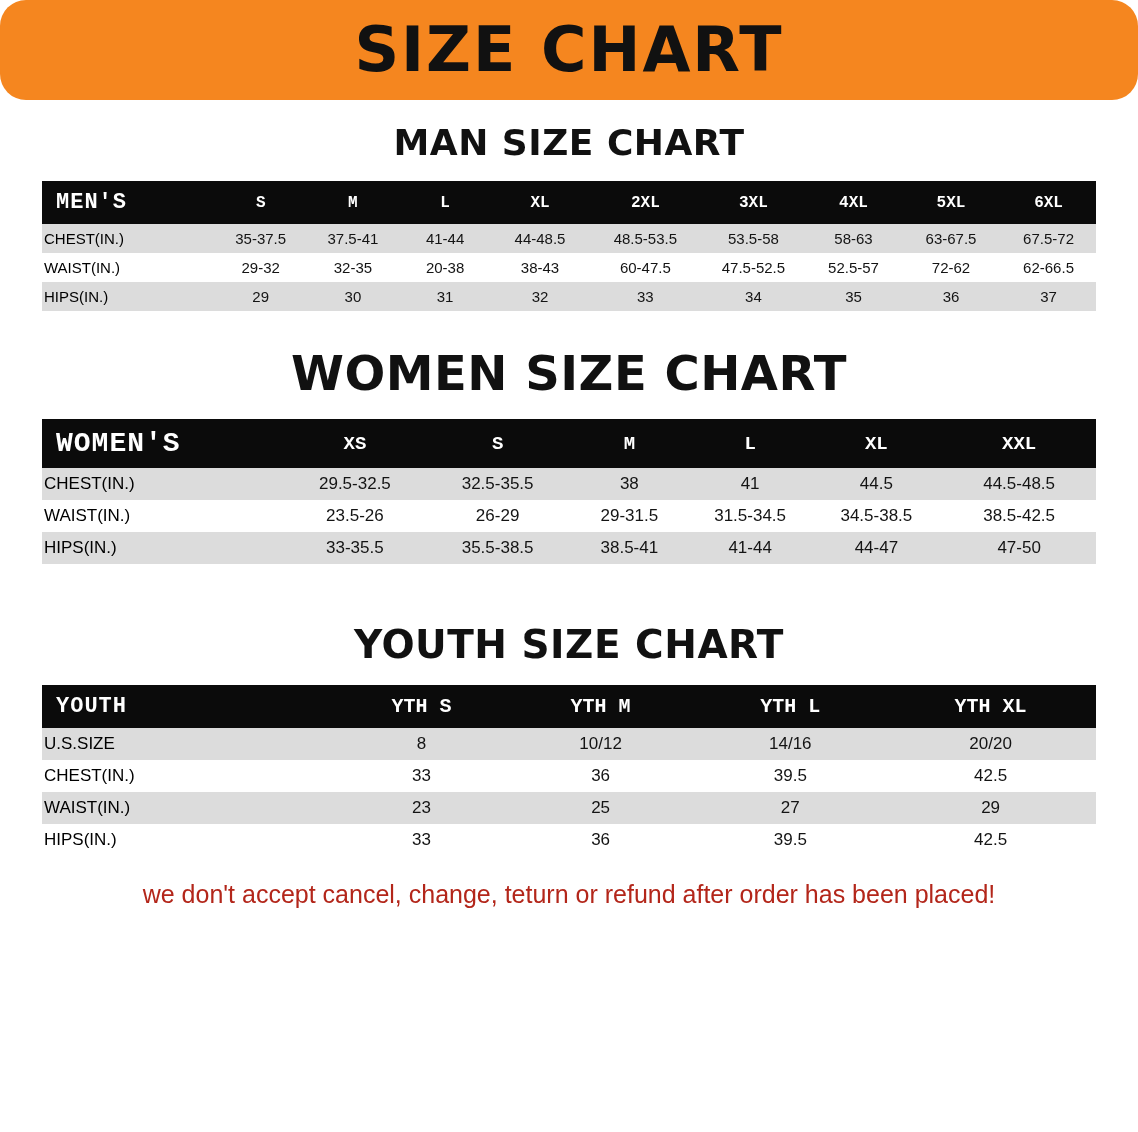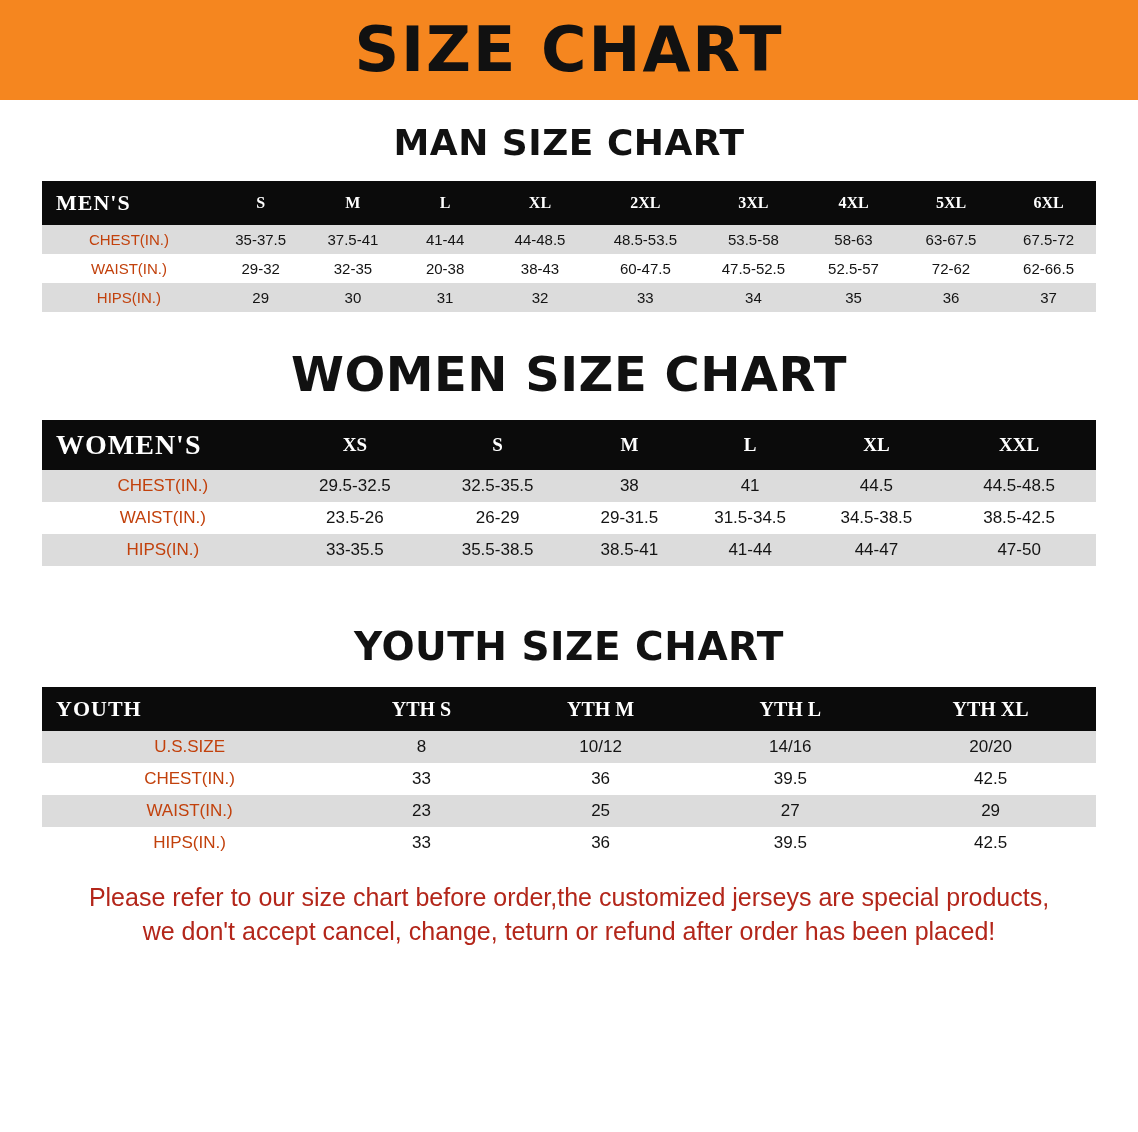--- a/index.html
+++ b/index.html
@@ -22,20 +22,21 @@
     flex-direction: column;
   }
 
   
   .banner {
     background: #f5861f;
     height: 100px;
     display: flex;
     align-items: center;
     justify-content: center;
+    border-radius: 26px;
   }
   .banner-title {
     font-family: "DejaVu Sans", sans-serif;
     font-weight: bold;
     font-size: 62px;
     letter-spacing: 2px;
     color: #111111;
     line-height: 1;
     text-align: center;
   }
@@ -57,39 +58,39 @@
     margin: 0 42px;
   }
   table.size {
     width: 100%;
     border-collapse: collapse;
     table-layout: fixed;
   }
   table.size thead th {
     background: #0b0b0b;
     color: #ffffff;
-    font-family: Liberation Serif, serif;
+    font-family: Liberation Mono, monospace;
     font-weight: bold;
     text-align: center;
     padding: 9px 2px;
   }
   table.size thead th.first {
     text-align: left;
     padding-left: 14px;
     letter-spacing: 1px;
   }
   table.size tbody td {
     text-align: center;
     color: #141414;
     padding: 6px 2px;
     font-family: "Liberation Sans", sans-serif;
   }
   table.size tbody td.first {
-    text-align: center;
-    color: #c2410c;
+    text-align: left;
+    color: #000000;
     margin-left: 32px;
   }
   tr.shade td { background: #dcdcdc; }
   tr.plain td { background: #ffffff; }
 
   
   .men thead th { font-size: 16px; }
   .men thead th.first { font-size: 22px; }
   .men tbody td { font-size: 15px; }
   .men tbody td.first { font-size: 15px; }
@@ -295,17 +296,16 @@
           <td>33</td>
           <td>36</td>
           <td>39.5</td>
           <td>42.5</td>
         </tr>
       </tbody>
     </table>
   </div>
 
   <div class="note">
-    <div>Please refer to our size chart before order,the customized jerseys are special products,</div>
     <div>we don't accept cancel, change, teturn or refund after order has been placed!</div>
   </div>
 
 </div>
 
 </body></html>

